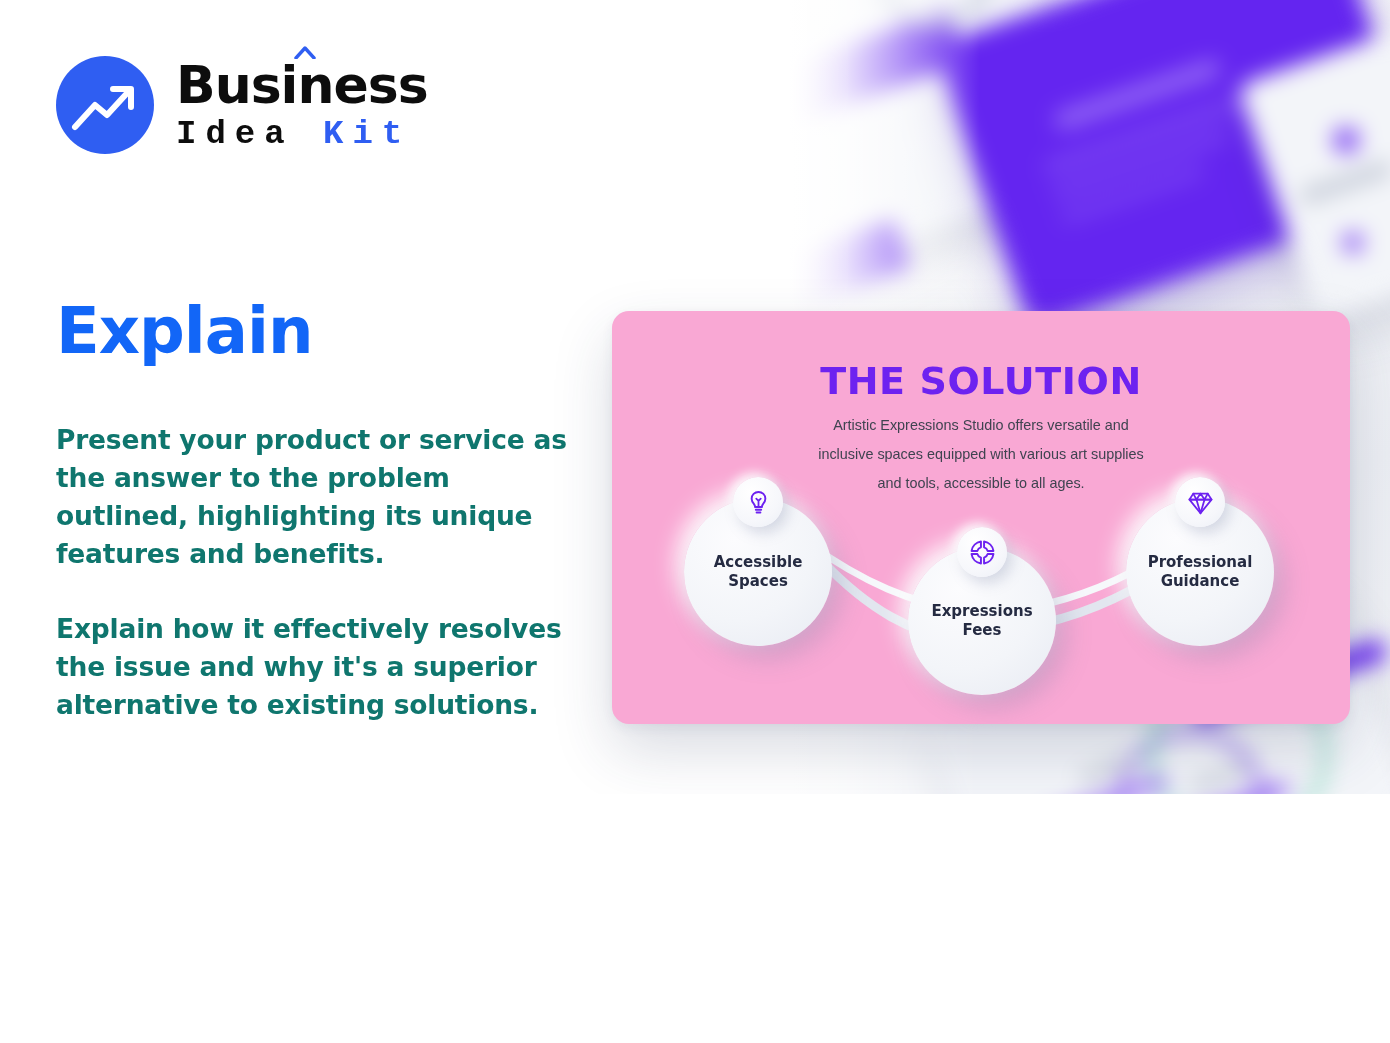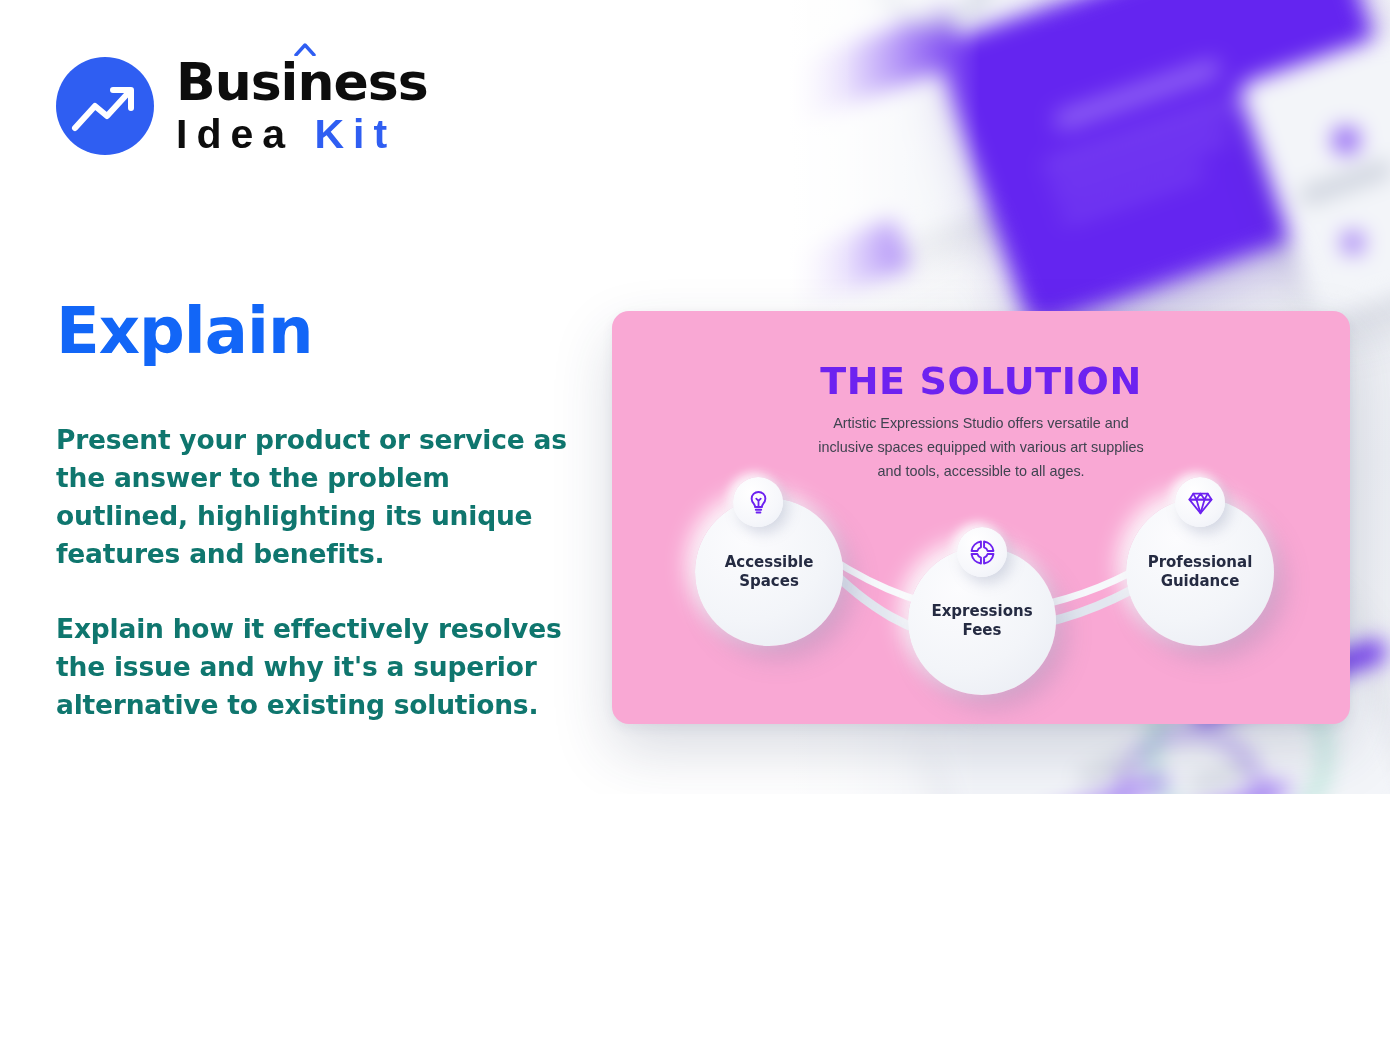--- a/index.html
+++ b/index.html
@@ -99,23 +99,23 @@
     display:flex; align-items:center; justify-content:center;
     flex:0 0 auto;
   }
   .logo-text { line-height:1; }
   .logo-line1 {
     font-size:52px; font-weight:700; letter-spacing:-1px;
     color:#0d0d0d; position:relative; display:inline-block;
     font-family:"DejaVu Sans", sans-serif;
   }
   .logo-line2 {
-    font-size:41px; font-weight:700; letter-spacing:9px;
+    font-size:34px; font-weight:700; letter-spacing:9px;
     color:#0d0d0d; margin-top:6px;
-    font-family:Liberation Sans, sans-serif;
+    font-family:Liberation Mono, monospace;
   }
   .logo-kit { color:#2f5ef2; }
   .circumflex {
     position:absolute;
     left:118px; top:-13px;
     width:22px; height:13px;
     z-index:3;
   }
 
   .page-title {
@@ -158,21 +158,21 @@
     color:#6d22f0;
     font-family:"DejaVu Sans", sans-serif;
   }
   .card-desc {
     position:absolute;
     left:50%; transform:translateX(-50%);
     top:100px;
     width:352px;
     text-align:center;
     font-size:14.4px;
-    line-height:24px;
+    line-height:29px;
     color:#3f4350;
     font-family:"Liberation Sans", sans-serif;
   }
 
   
   .connectors {
     position:absolute; left:0; top:0;
     width:738px; height:413px;
     pointer-events:none;
   }
@@ -200,21 +200,21 @@
     width:50px; height:50px;
     border-radius:50%;
     background:radial-gradient(circle at 36% 30%, #ffffff 0%, #f6f7fb 62%, #eceff6 100%);
     box-shadow:5px 6px 14px rgba(120,130,165,.28),
                -4px -4px 11px rgba(255,255,255,.95);
     display:flex; align-items:center; justify-content:center;
     z-index:4;
   }
 
   
-  .node-1 { left:83px;  top:187px; }
+  .node-1 { left:72px;  top:187px; }
   .icon-1 { left:121px; top:166px; }
   .node-2 { left:296px; top:236px; }
   .icon-2 { left:345px; top:216px; }
   .node-3 { left:514px; top:187px;text-align:center; }
   .icon-3 { left:563px; top:166px; }
 
   
   .bottom-bar {
     position:absolute;
     left:0; top:941px;

